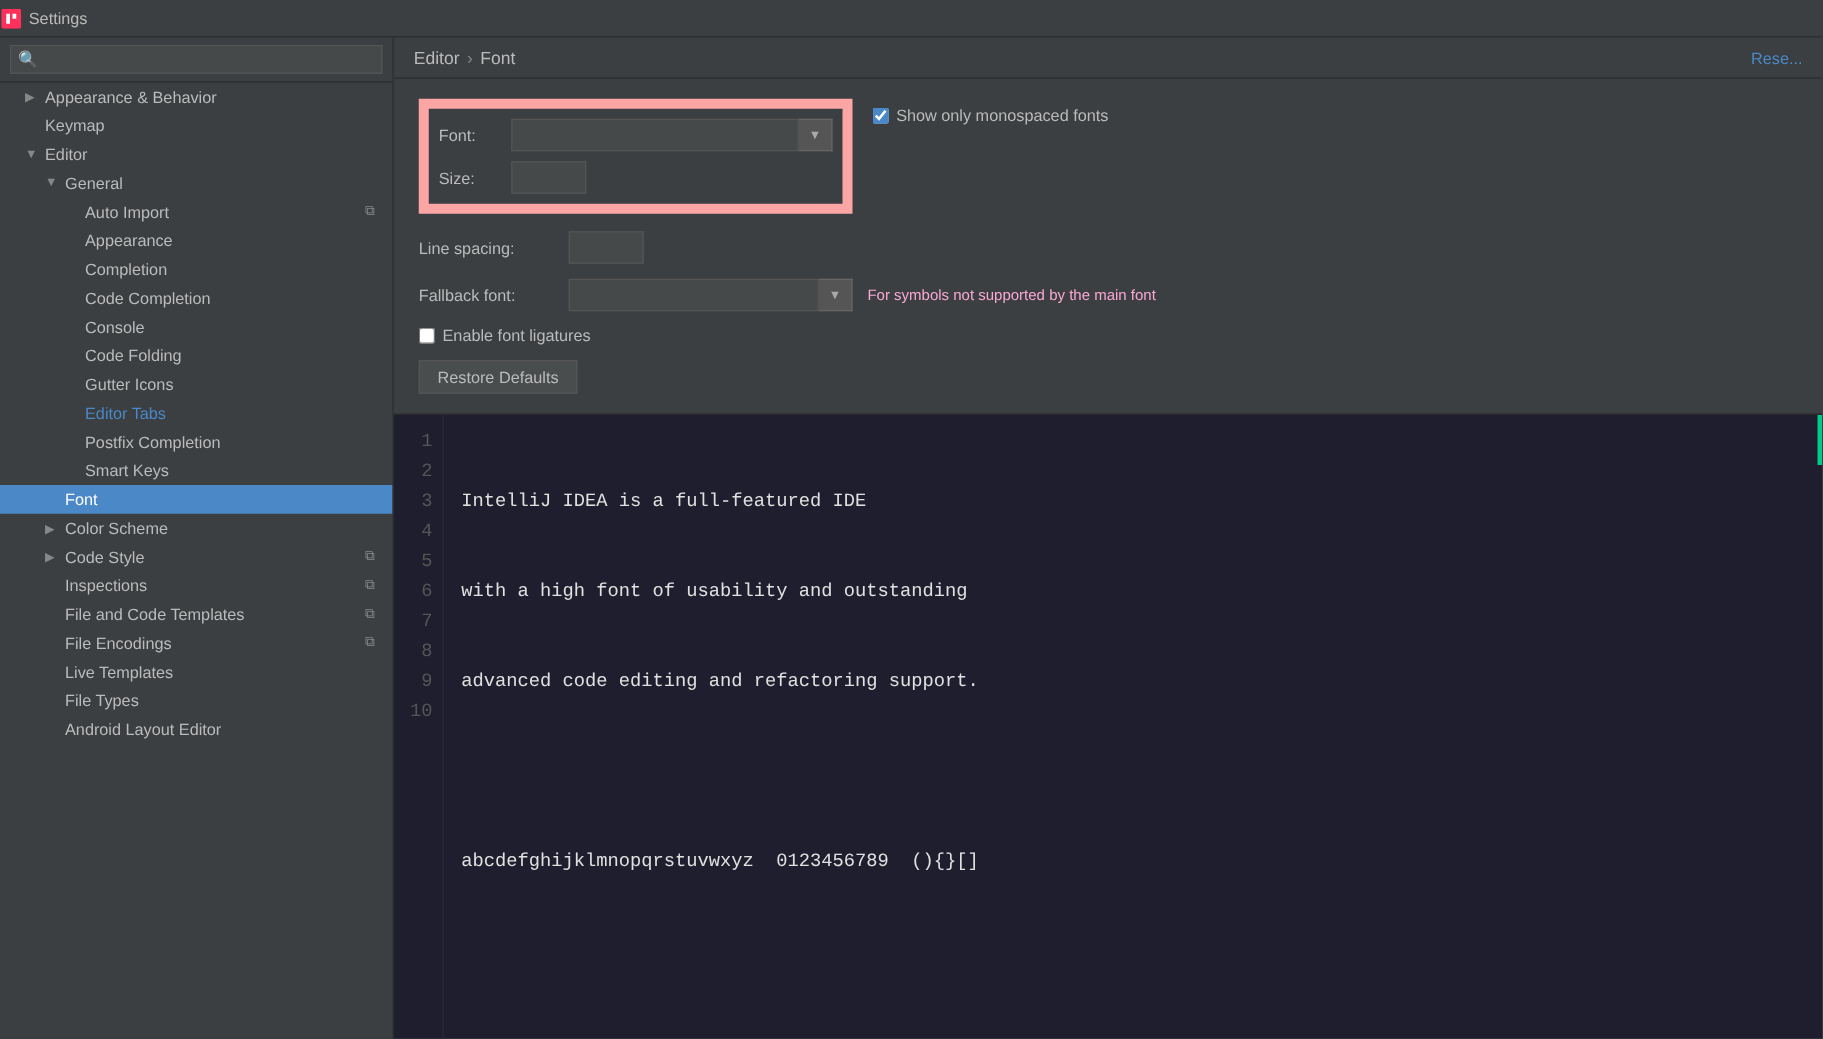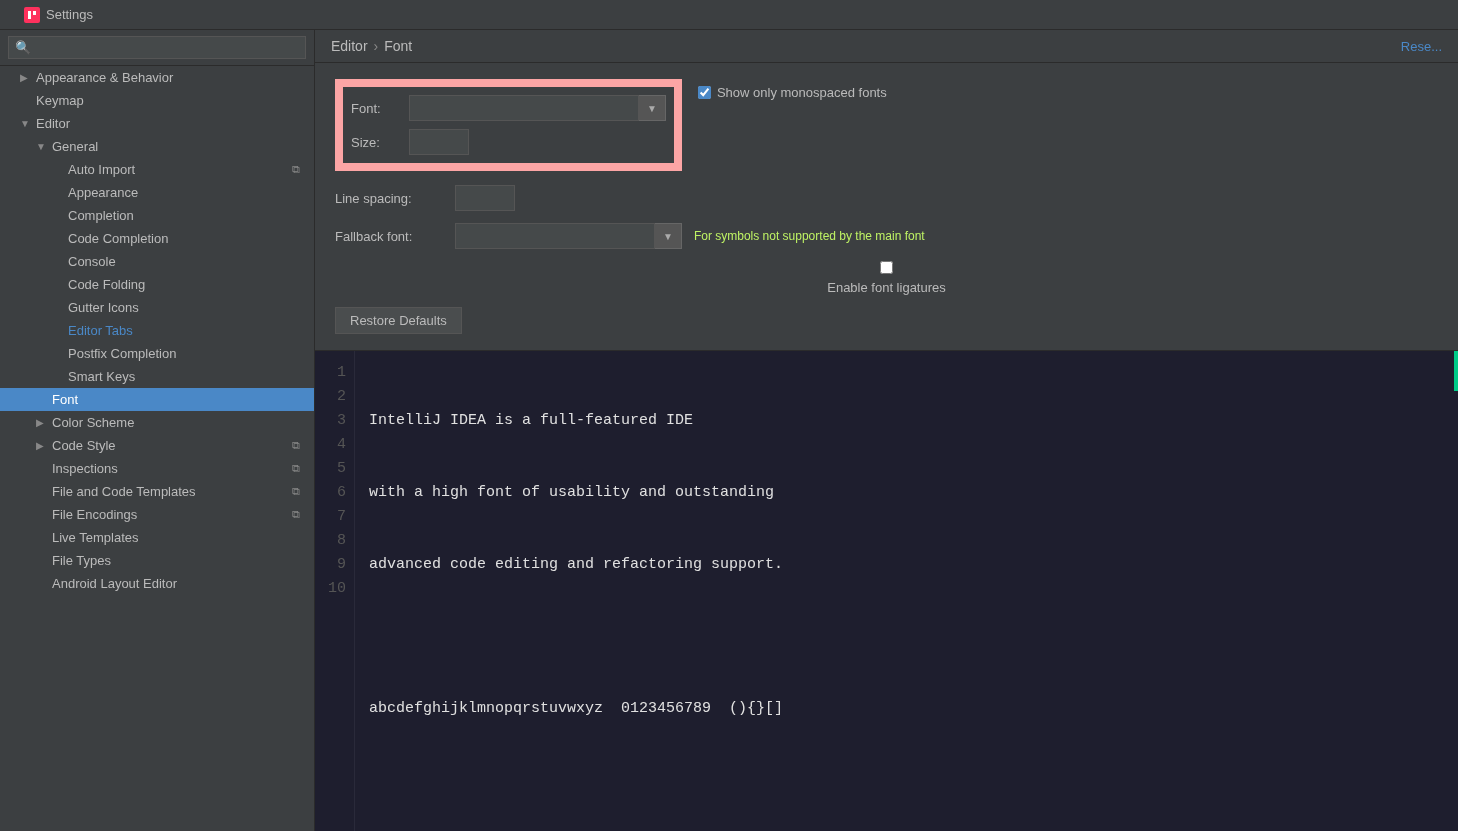--- a/index.html
+++ b/index.html
@@ -14,21 +14,21 @@
       display: flex;
       flex-direction: column;
     }
 
     
     .title-bar {
       background: #3c3f41;
       height: 30px;
       display: flex;
       align-items: center;
-      padding: 0 24px;
+      padding: 0 1px;
       border-bottom: 1px solid #2b2b2b;
       flex-shrink: 0;
     }
     .title-bar-icon {
       width: 16px;
       height: 16px;
       margin-right: 6px;
       flex-shrink: 0;
     }
     .title-bar-text {
@@ -231,31 +231,30 @@
     .line-spacing-input {
       width: 60px;
       height: 26px;
     }
 
     .fallback-section {
       margin-top: 8px;
     }
 
     .help-text {
-      color: #bef264;
+      color: #f9a8d4;
       font-size: 12px;
       margin-left: 12px;
     }
 
     .ligatures-row {
       display: flex;
       align-items: center;
       gap: 6px;
       margin-top: 8px;
-      flex-direction: column;
     }
 
     .restore-btn {
       background: #4a4d4e;
       border: 1px solid #555;
       color: #bbbbbb;
       padding: 5px 14px;
       font-size: 13px;
       cursor: pointer;
       margin-top: 12px;

